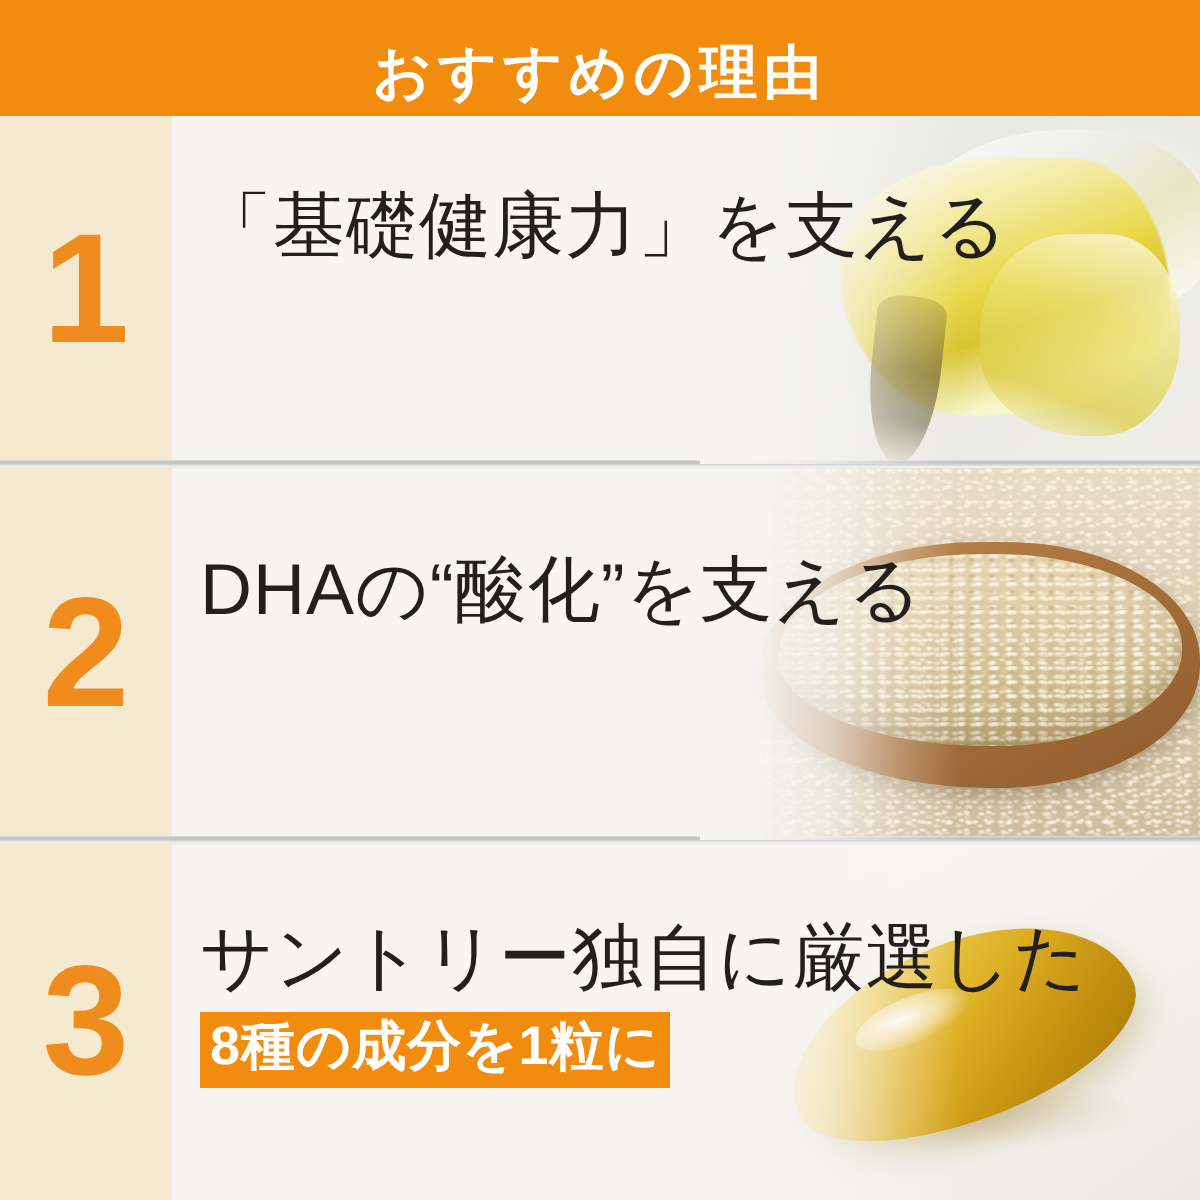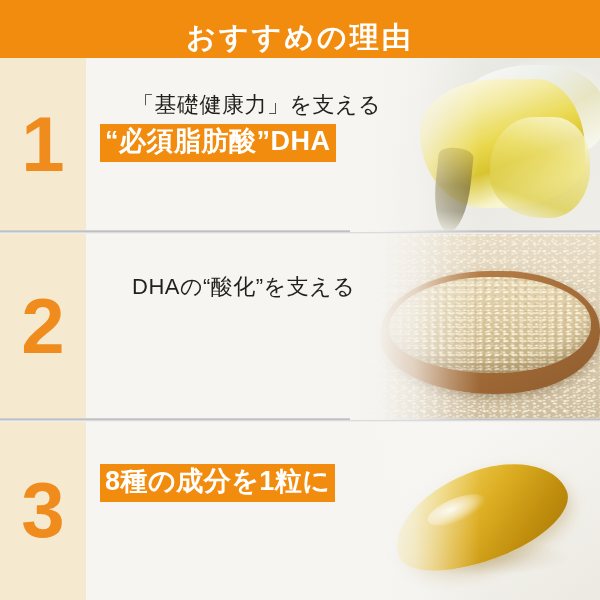--- a/index.html
+++ b/index.html
@@ -267,24 +267,23 @@
     left: 100px;
     z-index: 5;
     width: 440px;
   }
   .line {
     white-space: nowrap;
     line-height: 1.18;
   }
   .line-plain {
     color: #231f1c;
-    font-size: 22px;
+    font-size: 36px;
     font-weight: normal;
     letter-spacing: 0.5px;
-    margin-left: 32px;
   }
   .line-2 {
     margin-top: 6px;
     font-size: 27px;
     font-weight: bold;
     letter-spacing: 0.5px;
     color: #231f1c;
     display: flex;
     align-items: baseline;
   }
@@ -322,23 +321,20 @@
       <div class="oil-bg"></div>
       <div class="oil-glass"></div>
       <div class="oil-stream"></div>
       <div class="oil-hl"></div>
       <div class="oil-drip"></div>
       <div class="photo-fade"></div>
     </div>
 
     <div class="text-block" style="top:34px;">
       <div class="line line-plain">「基礎健康力」を支える</div>
-      <div class="line line-2">
-        <span class="hl">“必須脂肪酸”DHA</span>
-      </div>
     </div>
   </div>
 
   <div class="divider divider-1"></div>
 
   <div class="reason reason-2">
 
     <div class="num-panel">
       <span class="num">2</span>
     </div>
@@ -367,19 +363,20 @@
     <div class="photo">
       <div class="capsule-bg"></div>
       <div class="capsule-shadow"></div>
       <div class="capsule">
         <div class="capsule-shine"></div>
       </div>
       <div class="photo-fade"></div>
     </div>
 
     <div class="text-block" style="top:36px;">
+      <div class="line line-plain">サントリー独自に厳選した</div>
       <div class="line line-2">
         <span class="hl">8種の成分を1粒に</span>
       </div>
     </div>
   </div>
 
 </div>
 
 </body></html>

